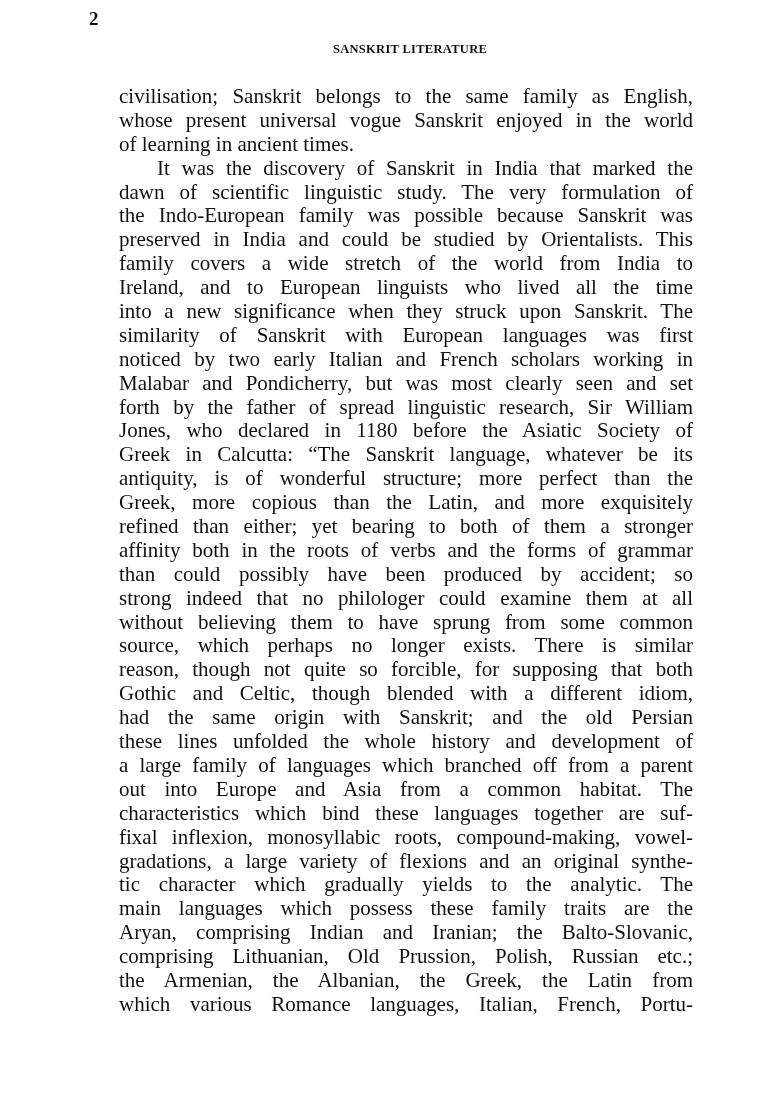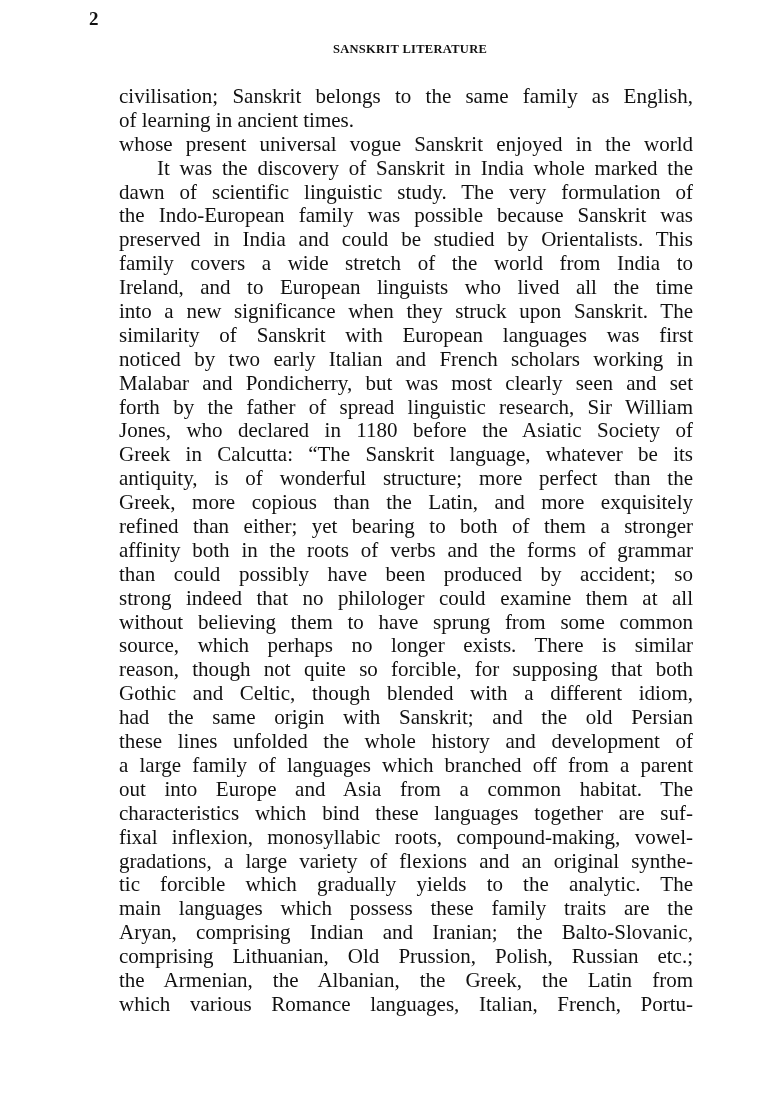--- a/index.html
+++ b/index.html
@@ -13,25 +13,25 @@
 </style>
 </head>
 <body>
 
 <div class="page-number">2</div>
 <div class="running-head">SANSKRIT LITERATURE</div>
 
 <div class="body-text">
   <div>
     <span class="line">civilisation; Sanskrit belongs to the same family as English,</span>
+    <span class="line">whose present universal vogue Sanskrit enjoyed in the world</span>
     <span class="line last">of learning in ancient times.</span>
-    <span class="line">whose present universal vogue Sanskrit enjoyed in the world</span>
   </div>
   <div>
-    <span class="line indent">It was the discovery of Sanskrit in India whole marked the</span>
+    <span class="line indent">It was the discovery of Sanskrit in India that marked the</span>
     <span class="line">dawn of scientific linguistic study.  The very formulation of</span>
     <span class="line">the Indo-European family was possible because Sanskrit was</span>
     <span class="line">preserved in India and could be studied by Orientalists. This</span>
     <span class="line">family covers  a wide stretch of  the world from  India to</span>
     <span class="line">Ireland, and to  European linguists who  lived all the time</span>
     <span class="line">into a new significance when they struck upon Sanskrit.  The</span>
     <span class="line">similarity of Sanskrit with European  languages  was first</span>
     <span class="line">noticed by two early Italian and French scholars working in</span>
     <span class="line">Malabar and Pondicherry, but was most clearly seen and set</span>
     <span class="line">forth by the father of spread linguistic research, Sir William</span>
@@ -47,20 +47,20 @@
     <span class="line">source, which perhaps no longer exists.  There is similar</span>
     <span class="line">reason, though not quite so forcible, for supposing that both</span>
     <span class="line">Gothic and Celtic, though blended with a different idiom,</span>
     <span class="line">had  the same origin with Sanskrit; and the old  Persian</span>
     <span class="line">these lines unfolded the whole history and development of</span>
     <span class="line">a large family of languages which branched off from a parent</span>
     <span class="line">out into Europe and Asia from a common habitat.  The</span>
     <span class="line">characteristics which bind these languages together are suf-</span>
     <span class="line">fixal inflexion, monosyllabic roots, compound-making, vowel-</span>
     <span class="line">gradations, a large variety of flexions and an original synthe-</span>
-    <span class="line">tic forcible which gradually yields to the analytic.  The</span>
+    <span class="line">tic character which gradually yields to the analytic.  The</span>
     <span class="line">main languages which possess these family traits are the</span>
     <span class="line">Aryan, comprising Indian and Iranian; the Balto-Slovanic,</span>
     <span class="line">comprising Lithuanian, Old Prussion, Polish,  Russian etc.;</span>
     <span class="line">the Armenian, the Albanian, the Greek, the Latin from</span>
     <span class="line">which various Romance languages,  Italian,  French, Portu-</span>
   </div>
 </div>
 
 </body></html>

